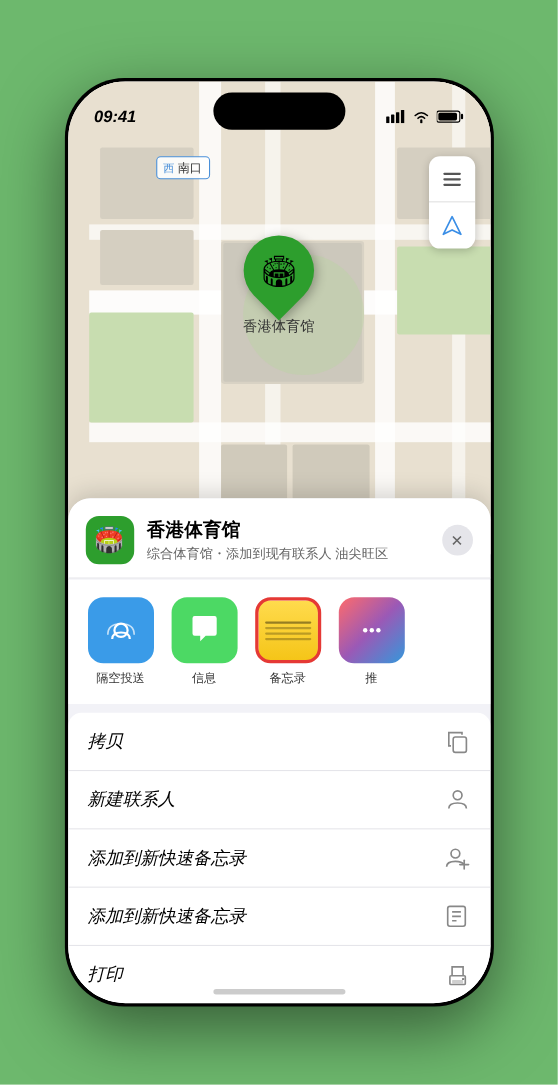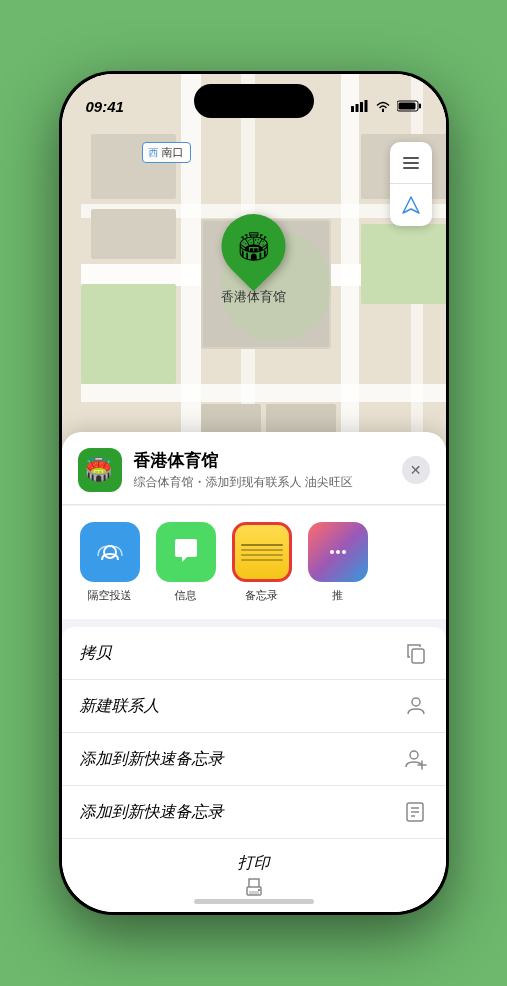--- a/index.html
+++ b/index.html
@@ -468,21 +468,21 @@
         <div class="action-item">
           <span class="action-text">添加到新快速备忘录</span>
           <svg width="24" height="24" viewBox="0 0 24 24">
             <rect x="3" y="3" width="16" height="18" rx="2" fill="none" stroke="#888" stroke-width="1.5"></rect>
             <line x1="7" y1="8" x2="15" y2="8" stroke="#888" stroke-width="1.5"></line>
             <line x1="7" y1="12" x2="15" y2="12" stroke="#888" stroke-width="1.5"></line>
             <line x1="7" y1="16" x2="11" y2="16" stroke="#888" stroke-width="1.5"></line>
           </svg>
         </div>
 
-        <div class="action-item" style="border-bottom:none;flex-direction:column;">
+        <div class="action-item" style="border-bottom:none;">
           <span class="action-text">打印</span>
           <svg width="24" height="24" viewBox="0 0 24 24">
             <rect x="5" y="13" width="14" height="8" rx="1" fill="none" stroke="#888" stroke-width="1.5"></rect>
             <path d="M7 13 L7 5 L17 5 L17 13" fill="none" stroke="#888" stroke-width="1.5"></path>
             <rect x="7" y="17" width="10" height="3" rx="0.5" fill="#888" opacity="0.4"></rect>
             <rect x="16" y="15" width="2" height="2" rx="0.5" fill="#888"></rect>
           </svg>
         </div>
 
       </div>

